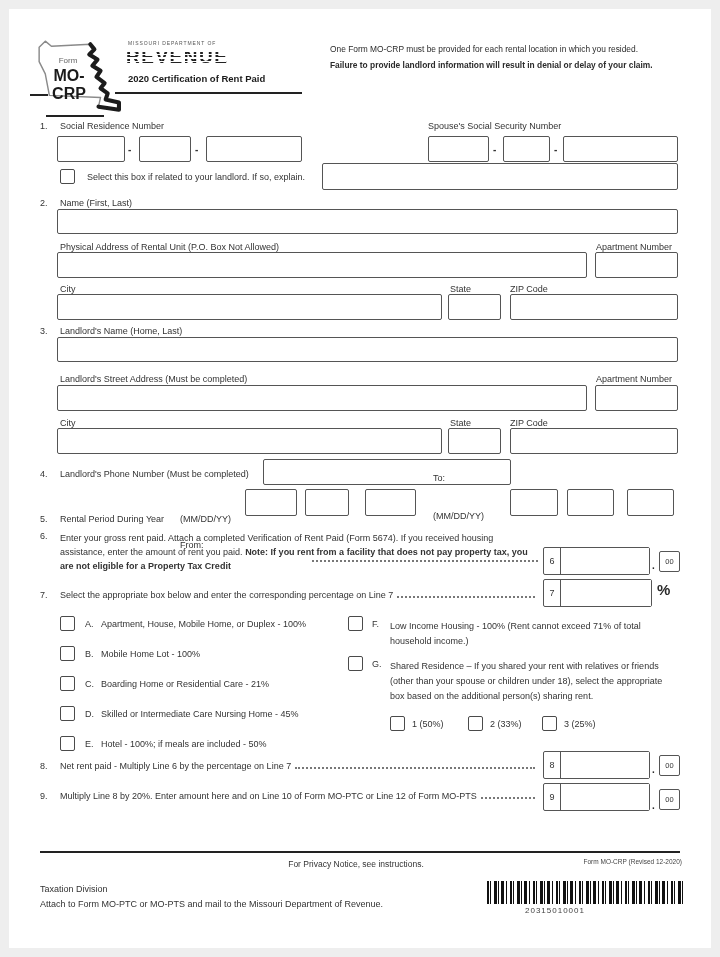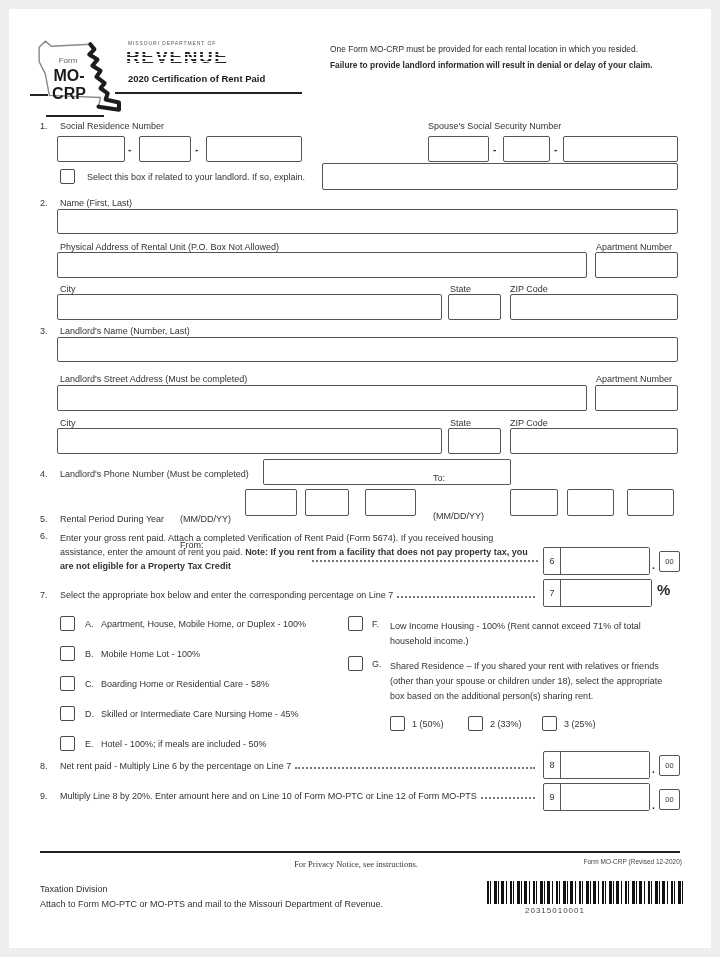--- a/index.html
+++ b/index.html
@@ -116,21 +116,21 @@
   <input class="field" style="left: 595px; top: 252px; width: 83px; height: 26px;">
 
   <div class="abs lbl" style="left:60px;  top:284px;">City</div>
   <div class="abs lbl" style="left:450px; top:284px;">State</div>
   <div class="abs lbl" style="left:510px; top:284px;">ZIP Code</div>
   <input class="field" style="left: 57px; top: 294px; width: 385px; height: 26px;">
   <input class="field" style="left: 448px; top: 294px; width: 53px; height: 26px;">
   <input class="field" style="left: 510px; top: 294px; width: 168px; height: 26px;">
 
   <div class="abs numlbl" style="left:40px; top:326px;">3.</div>
-  <div class="abs lbl" style="left:60px; top:326px;">Landlord's Name (Number, Last)</div>
+  <div class="abs lbl" style="left:60px; top:326px;">Landlord's Name (Home, Last)</div>
   <input class="field" style="left: 57px; top: 337px; width: 621px; height: 25px;">
 
   <div class="abs lbl" style="left:60px;  top:374px;">Landlord's Street Address (Must be completed)</div>
   <div class="abs lbl" style="left:596px; top:374px;">Apartment Number</div>
   <input class="field" style="left: 57px; top: 385px; width: 530px; height: 26px;">
   <input class="field" style="left: 595px; top: 385px; width: 83px; height: 26px;">
 
   <div class="abs lbl" style="left:60px;  top:418px;">City</div>
   <div class="abs lbl" style="left:450px; top:418px;">State</div>
   <div class="abs lbl" style="left:510px; top:418px;">ZIP Code</div>
@@ -181,21 +181,21 @@
   <div class="cb" style="left:60px; top:616px;"></div>
   <span class="abs lbl" style="left:85px; top:619px;">A.</span>
   <span class="abs lbl" style="left:101px; top:619px;">Apartment, House, Mobile Home, or Duplex - 100%</span>
 
   <div class="cb" style="left:60px; top:646px;"></div>
   <span class="abs lbl" style="left:85px; top:649px;">B.</span>
   <span class="abs lbl" style="left:101px; top:649px;">Mobile Home Lot - 100%</span>
 
   <div class="cb" style="left:60px; top:676px;"></div>
   <span class="abs lbl" style="left:85px; top:679px;">C.</span>
-  <span class="abs lbl" style="left:101px; top:679px;">Boarding Home or Residential Care - 58%</span>
+  <span class="abs lbl" style="left:101px; top:679px;">Boarding Home or Residential Care - 21%</span>
 
   <div class="cb" style="left:60px; top:706px;"></div>
   <span class="abs lbl" style="left:85px; top:709px;">D.</span>
   <span class="abs lbl" style="left:101px; top:709px;">Skilled or Intermediate Care Nursing Home - 45%</span>
 
   <div class="cb" style="left:60px; top:736px;"></div>
   <span class="abs lbl" style="left:85px; top:739px;">E.</span>
   <span class="abs lbl" style="left:101px; top:739px;">Hotel - 100%; if meals are included - 50%</span>
 
   <div class="cb" style="left:348px; top:616px;"></div>
@@ -231,21 +231,21 @@
     <span class="dots"></span>
   </div>
   <div class="amtbox" style="left:543px; top:783px; width:107px;">
     <div class="cell">9</div>
     <input class="fill" style="border: none; outline: none; font: 9px &quot;Liberation Sans&quot;, sans-serif; min-width: 0px;">
   </div>
   <span class="abs bold" style="left:652px; top:800px; font-size:10px;">.</span>
   <div class="centsbox" style="left:659px; top:789px;">00</div>
 
   <div class="rule" style="left:40px; top:851px; width:640px; height:2px;"></div>
-  <div class="abs" style="left:0; top:859px; width:712px; text-align:center; font-size:8.5px; color:#333;font-family:Liberation Serif, serif;">For Privacy Notice, see instructions.</div>
+  <div class="abs" style="left:0; top:859px; width:712px; text-align:center; font-size:8.5px; color:#333;">For Privacy Notice, see instructions.</div>
   <div class="abs" style="left:540px; top:858px; width:142px; text-align:right; font-size:6.5px; color:#444;">Form MO-CRP (Revised 12-2020)</div>
 
   <div class="abs" style="left:40px; top:884px; font-size:9px; color:#333;">Taxation Division</div>
   <div class="abs" style="left:40px; top:899px; font-size:9px; color:#333;">Attach to Form MO-PTC or MO-PTS and mail to the Missouri Department of Revenue.</div>
 
   <div class="barcode" style="left:487px; top:881px; width:198px; height:23px;"></div>
   <div class="abs" style="left:465px; top:906px; width:180px; text-align:center; font-size:8px; letter-spacing:1px; color:#444;">20315010001</div>
 
 </div>
 

